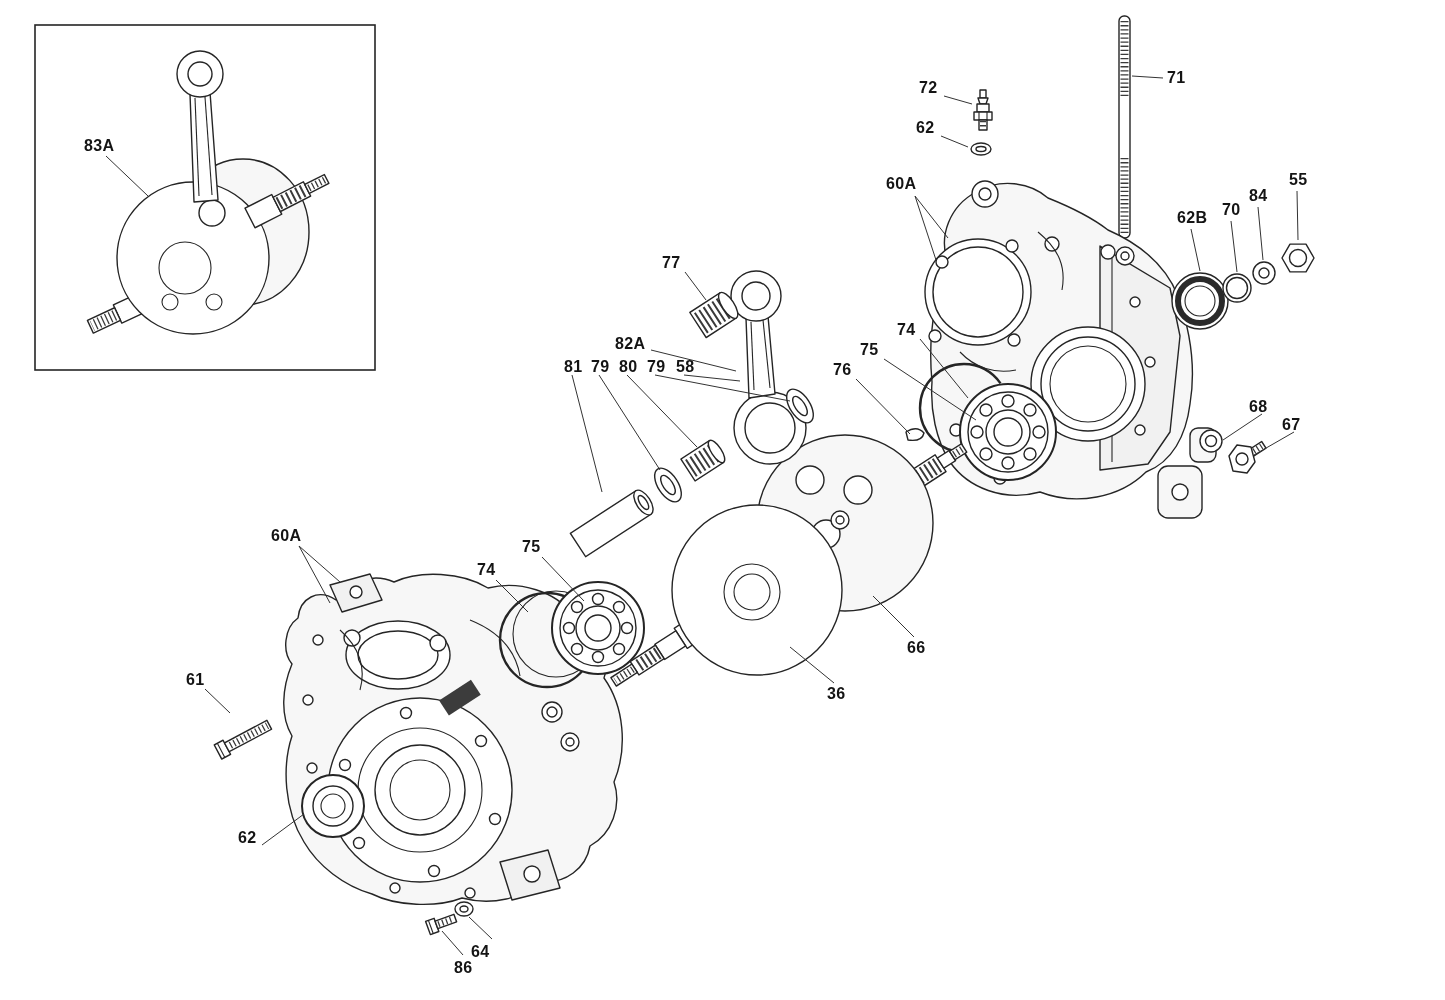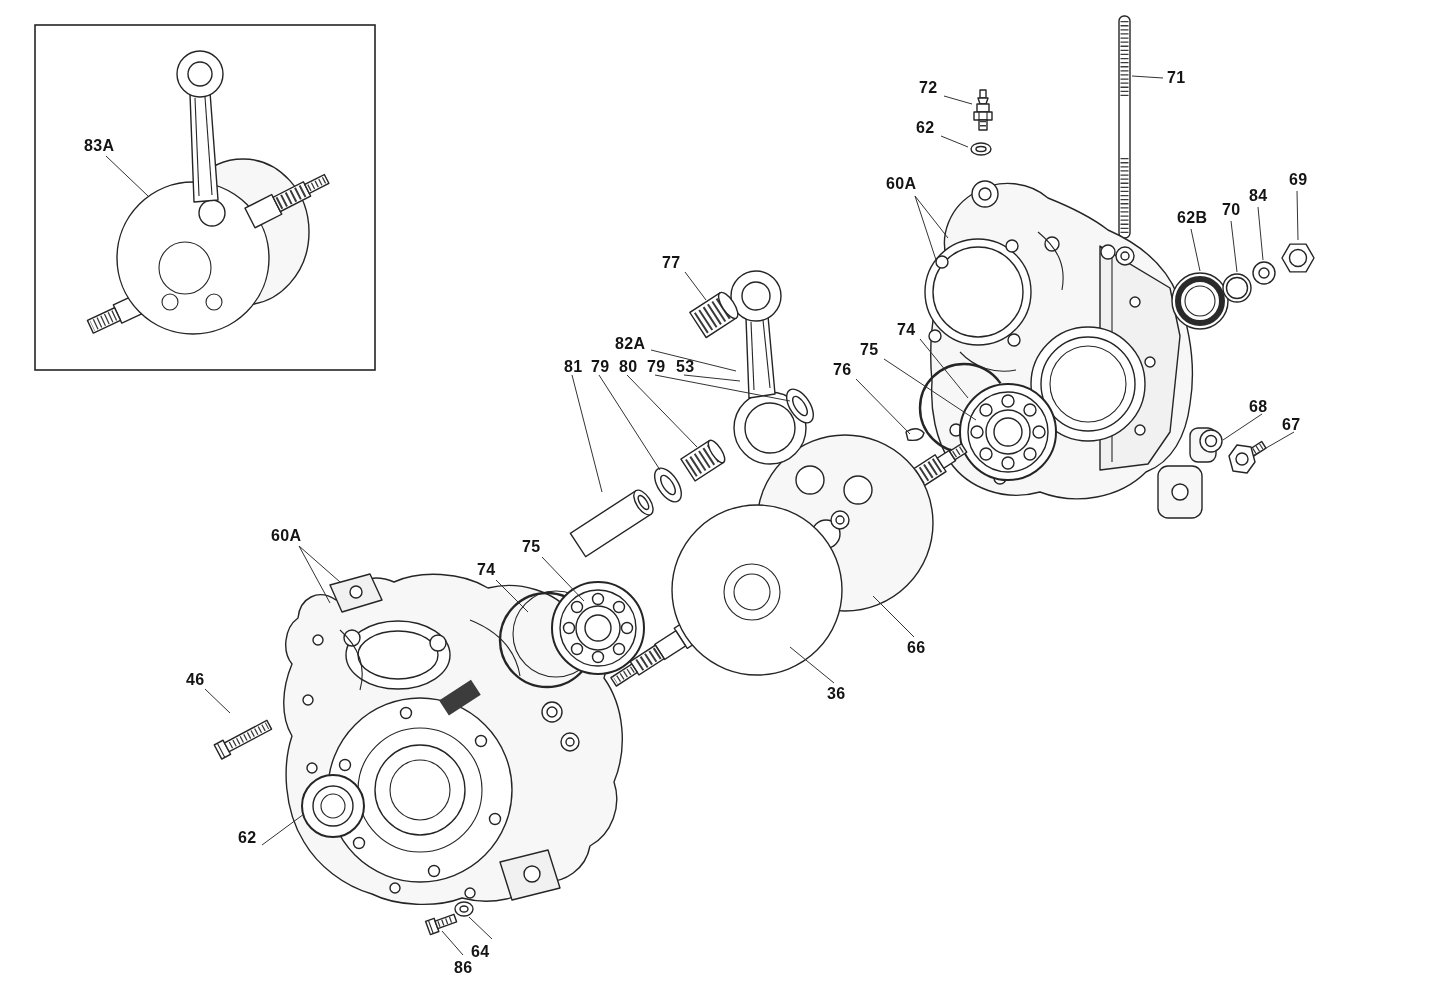--- a/index.html
+++ b/index.html
@@ -377,36 +377,36 @@
 </svg>
 
 <div class="callout" style="left:84px;top:137px">83A</div>
 <div class="callout" style="left:919px;top:79px">72</div>
 <div class="callout" style="left:916px;top:119px">62</div>
 <div class="callout" style="left:1167px;top:69px">71</div>
 <div class="callout" style="left:886px;top:175px">60A</div>
 <div class="callout" style="left:1177px;top:209px">62B</div>
 <div class="callout" style="left:1222px;top:201px">70</div>
 <div class="callout" style="left:1249px;top:187px">84</div>
-<div class="callout" style="left:1289px;top:171px">69</div>
+<div class="callout" style="left:1289px;top:171px">55</div>
 <div class="callout" style="left:897px;top:321px">74</div>
 <div class="callout" style="left:860px;top:341px">75</div>
 <div class="callout" style="left:833px;top:361px">76</div>
 <div class="callout" style="left:1249px;top:398px">68</div>
 <div class="callout" style="left:1282px;top:416px">67</div>
 <div class="callout" style="left:662px;top:254px">77</div>
 <div class="callout" style="left:615px;top:335px">82A</div>
 <div class="callout" style="left:564px;top:358px">81</div>
 <div class="callout" style="left:591px;top:358px">79</div>
 <div class="callout" style="left:619px;top:358px">80</div>
 <div class="callout" style="left:647px;top:358px">79</div>
-<div class="callout" style="left:676px;top:358px">53</div>
+<div class="callout" style="left:676px;top:358px">58</div>
 <div class="callout" style="left:271px;top:527px">60A</div>
 <div class="callout" style="left:477px;top:561px">74</div>
 <div class="callout" style="left:522px;top:538px">75</div>
-<div class="callout" style="left:186px;top:671px">46</div>
+<div class="callout" style="left:186px;top:671px">61</div>
 <div class="callout" style="left:238px;top:829px">62</div>
 <div class="callout" style="left:454px;top:959px">86</div>
 <div class="callout" style="left:471px;top:943px">64</div>
 <div class="callout" style="left:827px;top:685px">36</div>
 <div class="callout" style="left:907px;top:639px">66</div>
 
 </div>
 
 </body></html>

